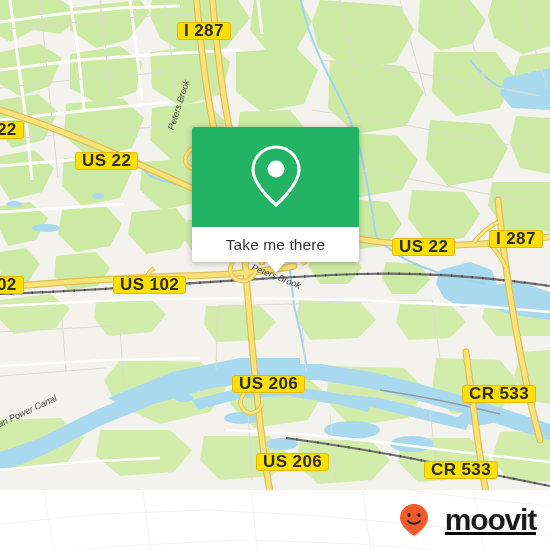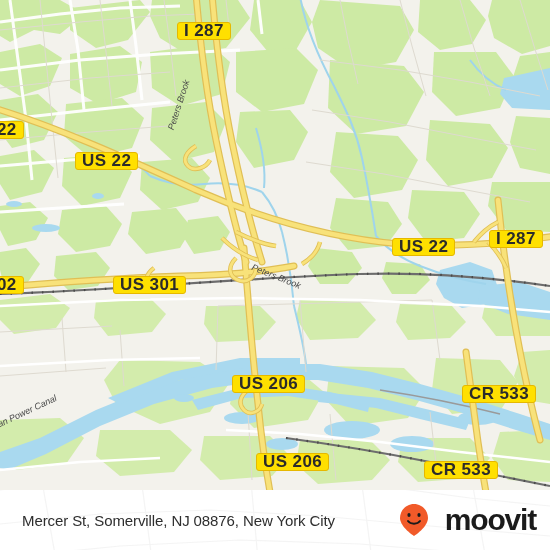--- a/index.html
+++ b/index.html
@@ -120,20 +120,21 @@
   #footer-address {
     font-size: 15px;
     color: #2e2e2e;
     white-space: nowrap;
     letter-spacing: -.1px;
   }
   #brand {
     margin-left: auto;
     display: flex; align-items: center;
     gap: 16px;
+    text-decoration: underline;
   }
   #brand-word {
     font-size: 30px;
     font-weight: bold;
     color: #1b1b1b;
     letter-spacing: -1.2px;
     line-height: 30px;
   }
 </style>
 </head>
@@ -349,48 +350,59 @@
         </g>
       </g>
     </svg>
 
     <div class="shield" style="left:177px;top:22px;">I 287</div>
     <div class="shield" style="left:-10px;top:121px;">22</div>
     <div class="shield" style="left:75px;top:152px;">US 22</div>
     <div class="shield" style="left:392px;top:238px;">US 22</div>
     <div class="shield" style="left:489px;top:230px;">I 287</div>
     <div class="shield" style="left:-10px;top:276px;">02</div>
-    <div class="shield" style="left:113px;top:276px;">US 301</div>
+    <div class="shield" style="left:113px;top:276px;">US 102</div>
     <div class="shield" style="left:232px;top:375px;">US 206</div>
     <div class="shield" style="left:462px;top:385px;">CR 533</div>
     <div class="shield" style="left:256px;top:453px;">US 206</div>
     <div class="shield" style="left:424px;top:461px;">CR 533</div>
 
     <div class="water-label" style="left:166px;top:128px;transform:rotate(-72deg);transform-origin:left top;">Peters Brook</div>
     <div class="water-label" style="left:254px;top:262px;transform:rotate(22deg);transform-origin:left top;">Peters Brook</div>
     <div class="water-label" style="left:-4px;top:420px;transform:rotate(-25deg);transform-origin:left top;">an Power Canal</div>
 
 
+    <div id="callout">
+      <div id="callout-top">
+        <svg width="56" height="68" viewBox="0 0 56 68">
+          <path d="M28 4 C15.3 4 5 14.3 5 27 C5 42 28 62 28 62 C28 62 51 42 51 27 C51 14.3 40.7 4 28 4 Z" fill="none" stroke="#ffffff" stroke-width="3.2"></path>
+          <circle cx="28" cy="26" r="8.5" fill="#ffffff"></circle>
+        </svg>
+      </div>
+      <div id="callout-bottom">
+        <span>Take me there</span>
+      </div>
+      <div id="callout-tail"></div>
+    </div>
   </div>
 
   <div id="footer">
     <svg id="footer-watermark" viewBox="0 0 550 90">
       <g stroke="#8a8a8a" stroke-width="1.2" fill="none">
         <path d="M0,20 L90,8 L180,2 L280,6 L380,16 L470,28 L550,36"></path>
         <path d="M0,54 L100,44 L210,40 L320,46 L430,56 L550,66"></path>
         <path d="M40,0 L56,90"></path>
         <path d="M140,0 L152,90"></path>
         <path d="M250,0 L258,90"></path>
         <path d="M360,0 L372,90"></path>
         <path d="M470,0 L486,90"></path>
         <path d="M0,88 L120,76 L240,70 L360,74 L480,84 L550,90"></path>
       </g>
     </svg>
     <div id="footer-inner">
-      <div id="footer-address">Mercer St, Somerville, NJ 08876, New York City</div>
       <div id="brand">
         <svg width="30" height="34" viewBox="0 0 30 34">
           <path d="M15 1 C7.3 1 1 7.3 1 15 C1 24 15 33 15 33 C15 33 29 24 29 15 C29 7.3 22.7 1 15 1 Z" fill="#f15a29"></path>
           <ellipse cx="10" cy="12" rx="1.6" ry="2.1" fill="#1b1b1b"></ellipse>
           <ellipse cx="20" cy="12" rx="1.6" ry="2.1" fill="#1b1b1b"></ellipse>
           <path d="M9 18 C11.5 21.5 18.5 21.5 21 18" stroke="#1b1b1b" stroke-width="2" fill="none" stroke-linecap="round"></path>
         </svg>
         <div id="brand-word">moovit</div>
       </div>
     </div>

